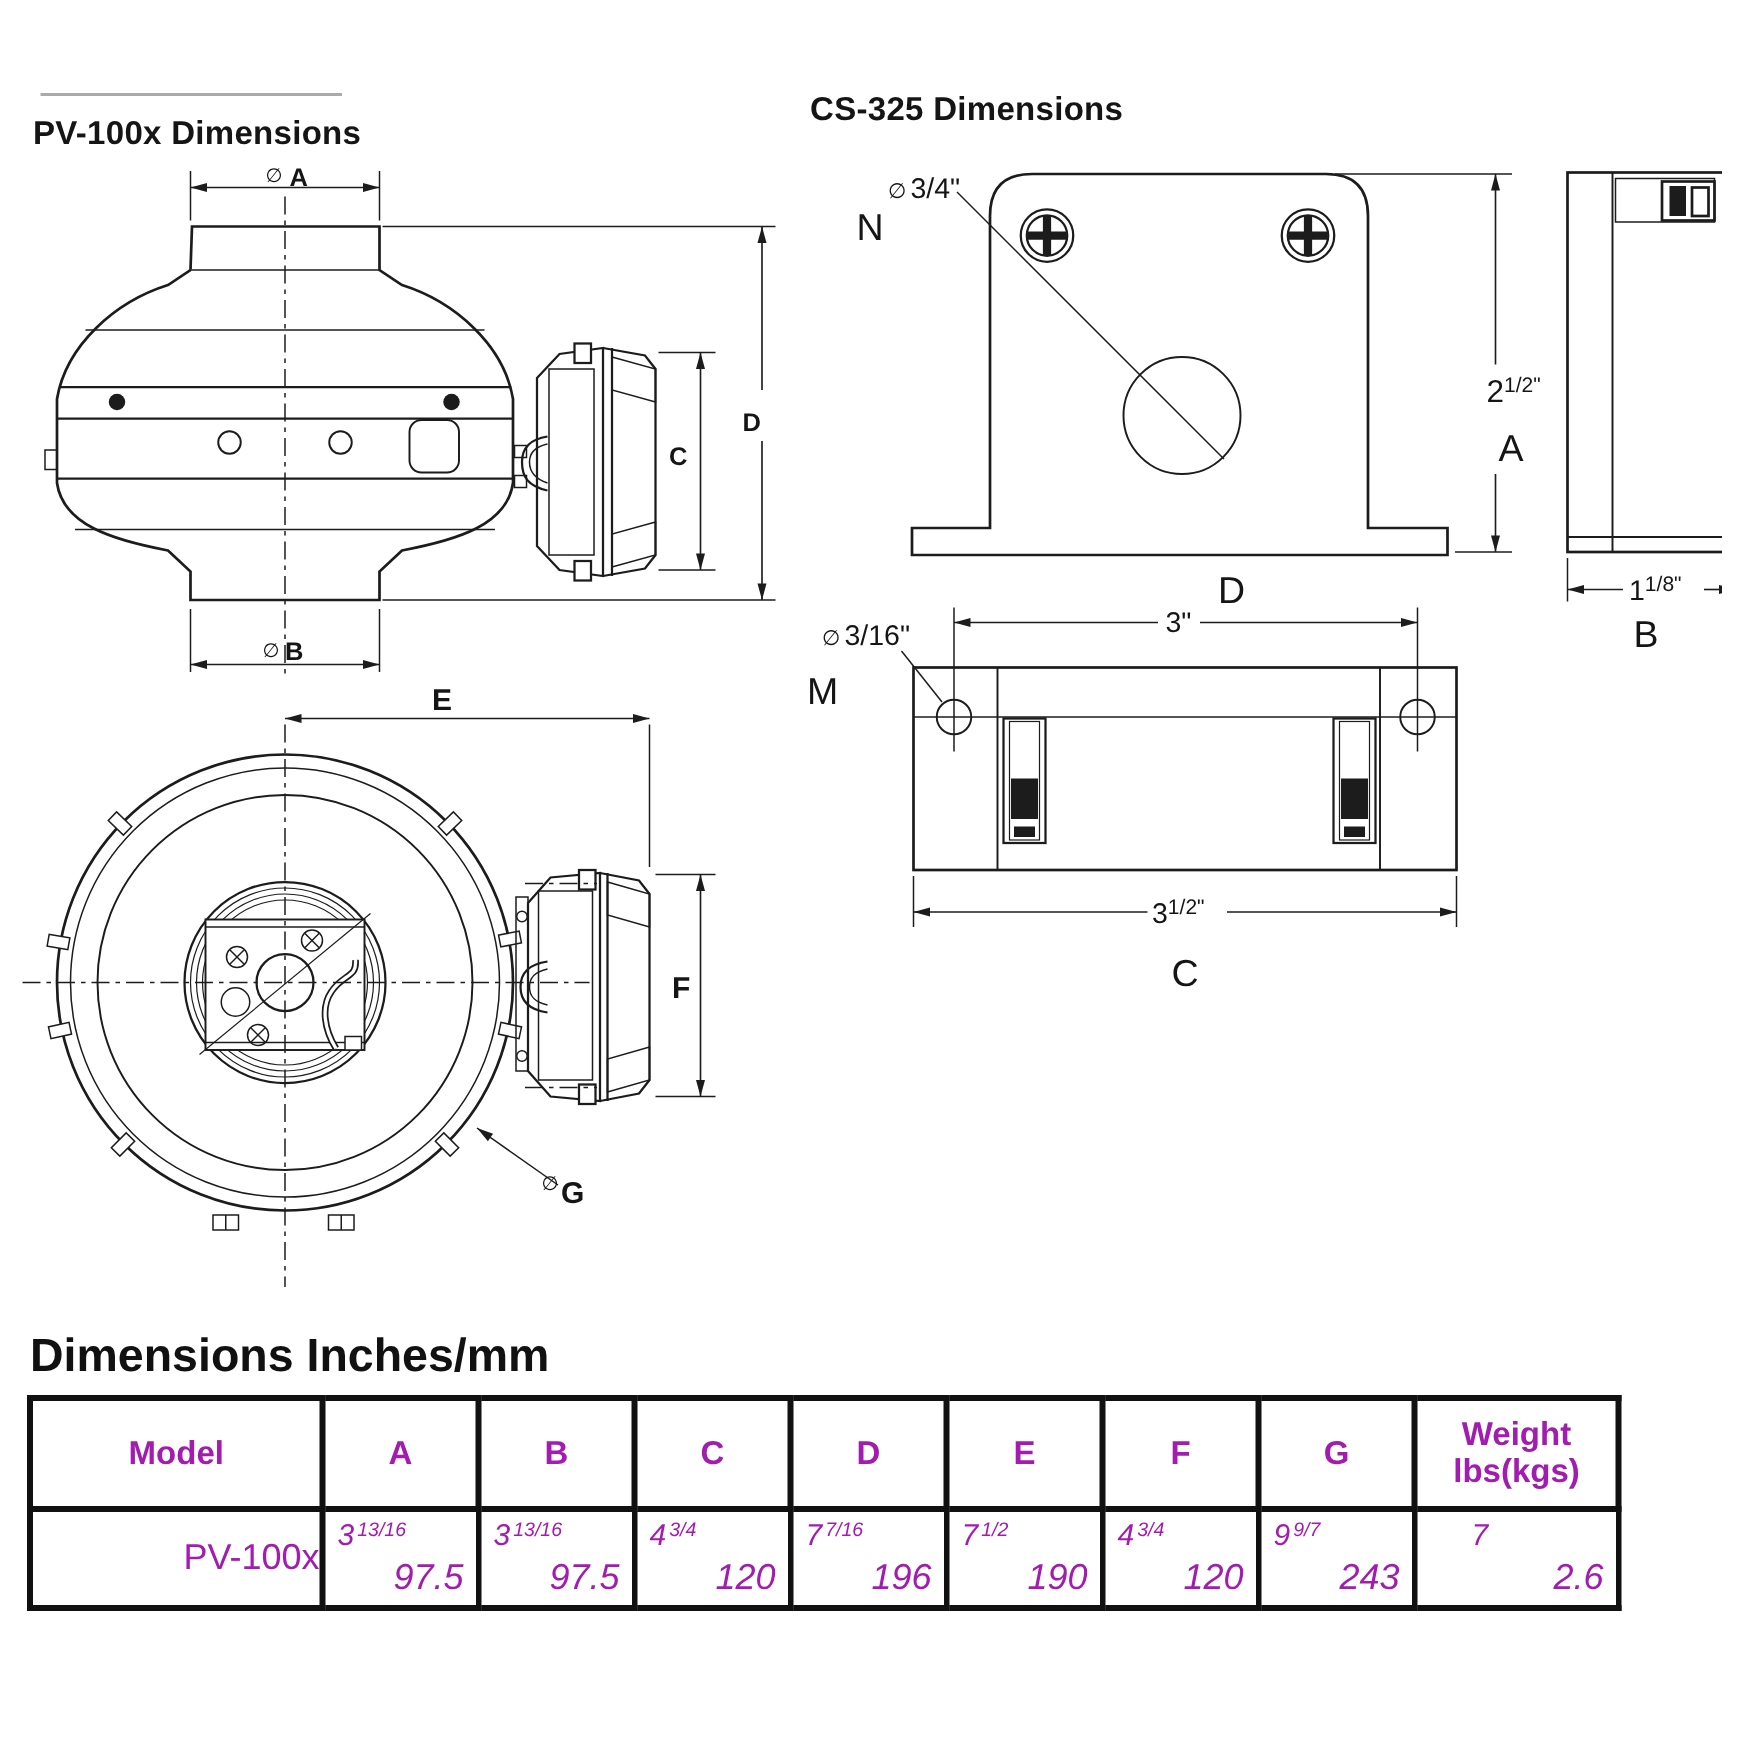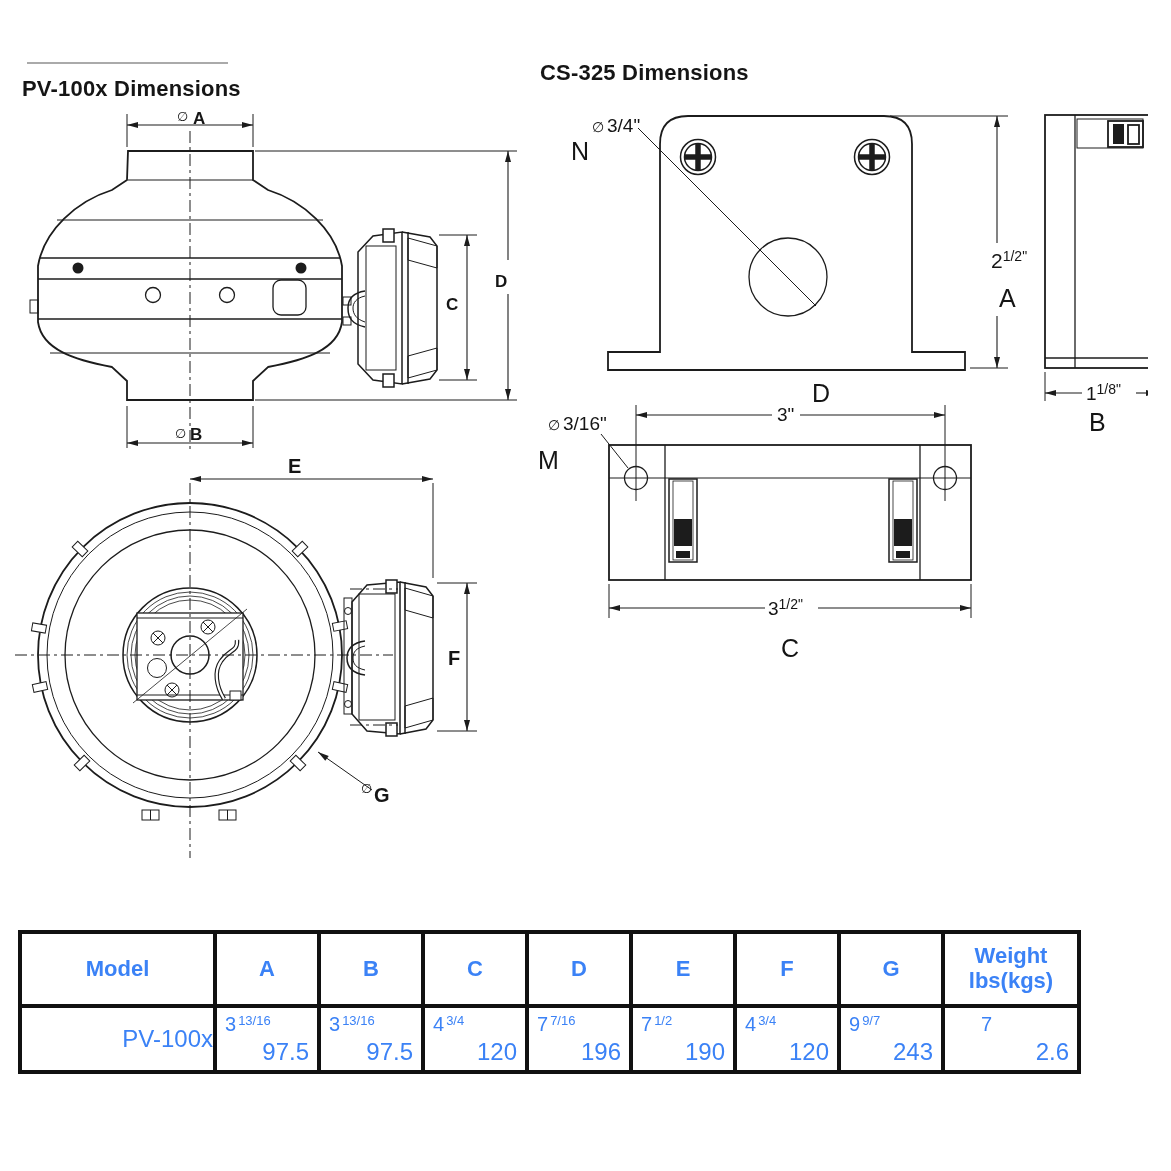--- a/index.html
+++ b/index.html
@@ -21,29 +21,29 @@
   .drawing-svg .wfill{fill:#ffffff;}
   .drawing-svg text{fill:#151515;}
   .lblB{font-size:17px;font-weight:bold;}
   .lblB20{font-size:20px;font-weight:bold;}
   .csL{font-size:25px;}
   .val{font-size:19px;}
   .dia{font-size:13px;font-style:italic;}
   .dia2{font-size:14px;font-style:italic;}
   .tbl-title{position:absolute;left:20px;top:886px;font-size:31px;font-weight:bold;color:#111;}
   table.dims-table{position:absolute;left:18px;top:930px;border-collapse:collapse;table-layout:fixed;
-                   font-family:"Liberation Sans","DejaVu Sans",sans-serif;color:#3b82f6;}
+                   font-family:"Liberation Sans","DejaVu Sans",sans-serif;color:#a21caf;}
   table.dims-table th,table.dims-table td{border:4px solid #111;padding:0;background:#fff;}
   table.dims-table th{height:70px;font-size:22px;font-weight:bold;text-align:center;vertical-align:middle;line-height:1.12;}
   table.dims-table td{height:62px;}
   td.model-cell{font-size:24px;text-align:right;vertical-align:middle;}
   td.dim-cell{position:relative;
     background-image:linear-gradient(to top right,
       transparent calc(50% - 0.8px), #333 calc(50% - 0.8px),
-      #333 calc(50% + 0.8px), transparent calc(50% + 0.8px));}
+      #333 calc(50% + 0.8px), transparent calc(50% + 0.8px));font-style:italic;}
   td.dim-cell .in{position:absolute;top:5px;left:8px;font-size:20px;white-space:nowrap;}
   td.dim-cell .fr{font-size:13px;position:relative;top:-6px;margin-left:2px;}
   td.dim-cell .mm{position:absolute;bottom:4px;right:8px;font-size:24px;}
   td.weight-cell .in{left:36px;}
 </style>
 </head>
 <body>
 
 <div class="canvas">
 
@@ -314,20 +314,21 @@
         <line class="s1" x1="1045" y1="372" x2="1045" y2="401"></line>
         <line class="s1" x1="1157" y1="372" x2="1157" y2="401"></line>
         <line class="dim" x1="1082" y1="393" x2="1045" y2="393" marker-end="url(#arr)"></line>
         <line class="dim" x1="1136" y1="393" x2="1157" y2="393" marker-end="url(#arr)"></line>
         <text x="1086" y="400"><tspan font-size="19">1</tspan><tspan font-size="14" dy="-6">1/8"</tspan></text>
         <text class="csL" x="1089" y="431">B</text>
       </g>
     </g>
   </svg>
 
+  <div class="tbl-title">Dimensions Inches/mm</div>
 
   <table class="dims-table">
     <colgroup>
       <col style="width:195px">
         <col style="width:104px">
         <col style="width:104px">
         <col style="width:104px">
       <col style="width:104px">
         <col style="width:104px">
         <col style="width:104px">

